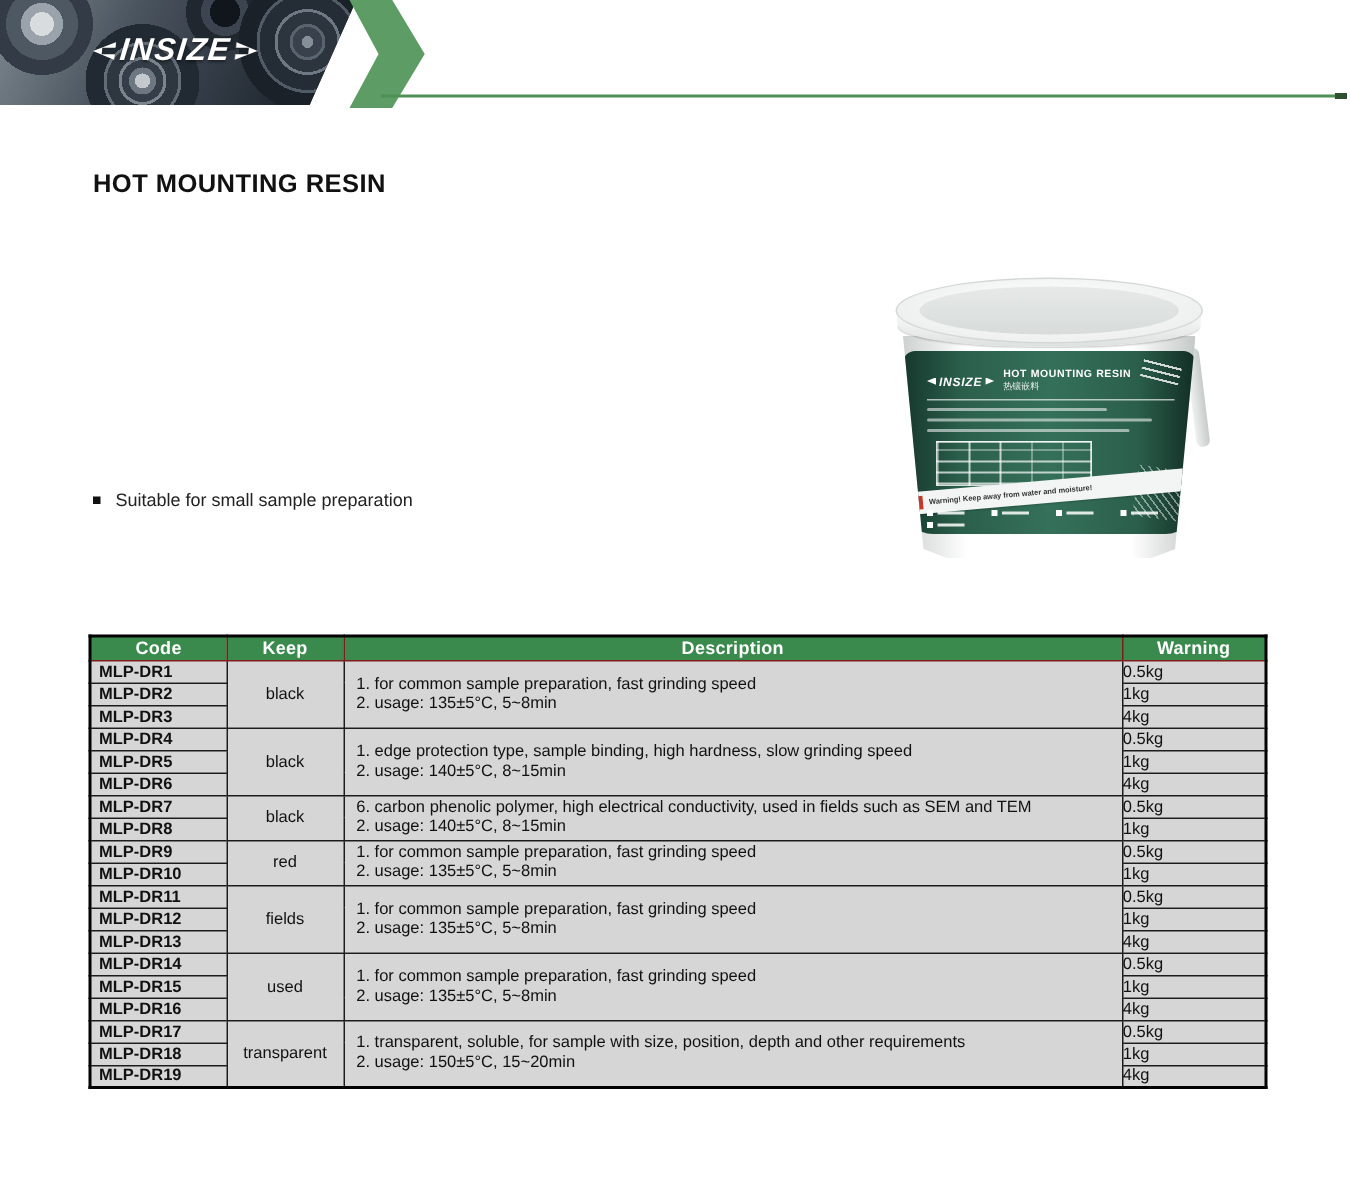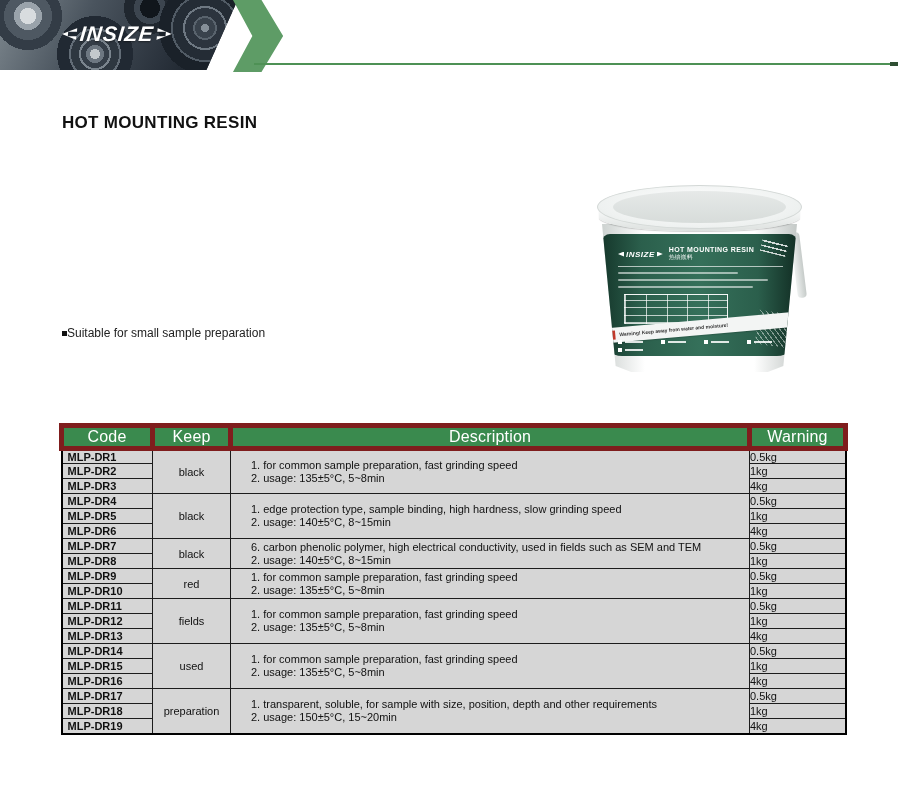--- a/index.html
+++ b/index.html
@@ -36,21 +36,21 @@
   .logo-text{font-size:21px;font-weight:800;font-style:italic;color:#fff;letter-spacing:1px;
              text-shadow:0 1px 2px rgba(0,0,0,.45);}
   .chevron{position:absolute;left:229px;top:0;width:57px;height:72px;background:var(--brand_green);
     clip-path:polygon(7% 0,57% 0,95% 50%,57% 100%,7% 100%,41% 50%);}
   .rule{position:absolute;left:254px;top:63px;width:636px;height:2px;background:var(--rule_green);}
   .rule-cap{position:absolute;left:890px;top:62px;width:8px;height:4px;background:var(--rule_cap);}
 
   
   .title{position:absolute;left:62px;top:113px;font-size:17px;font-weight:bold;
          letter-spacing:.3px;color:#111;}
-  .bullet{position:absolute;left:62px;top:326px;display:flex;align-items:flex-start;}
+  .bullet{position:absolute;left:62px;top:326px;display:flex;align-items:flex-start;gap:10px;}
   .bullet .sq{width:5px;height:5px;background:#111;margin-top:5px;flex:0 0 auto;}
   .bullet .btx{font-size:12px;color:#222;}
 
   
   .bucket{position:absolute;left:597px;top:180px;width:205px;height:200px;}
   .handle{position:absolute;right:-1px;top:52px;width:9px;height:66px;border-radius:4px;
           background:linear-gradient(90deg,#eef1f0,#c6cbc9);transform:rotate(-7deg);}
   .body{position:absolute;left:5px;top:44px;width:195px;height:148px;
         clip-path:polygon(0 0,100% 0,93% 96%,85% 100%,15% 100%,7% 96%);
         background:linear-gradient(90deg,#cdd2d0,#ffffff 22%,#ffffff 78%,#c4c9c7);}
@@ -95,27 +95,27 @@
       box-shadow:0 1px 1px rgba(0,0,0,.18);}
   .lid-rim{position:absolute;left:0;top:5px;width:205px;height:44px;border-radius:50%;
       background:radial-gradient(ellipse at 50% 40%,#ffffff,#eef1f0 70%,#dfe3e1 100%);
       border:1px solid #d3d8d6;}
   .lid-top{position:absolute;left:16px;top:11px;width:173px;height:32px;border-radius:50%;
       background:linear-gradient(#e6e9e8,#d7dcda);}
 
   
   .spec-table{position:absolute;left:59px;top:423px;}
   table{border-collapse:collapse;table-layout:fixed;width:784px;border:2px solid #000;}
-  th{background:var(--table_header_green);color:#fff;font-size:16px;font-weight:normal;
-     height:16px;border:5px solid #7f1d1d;letter-spacing:.2px;}
+  th{background:var(--table_header_green);color:#fff;font-size:12px;font-weight:bold;
+     height:16px;border:1px solid #7f1d1d;letter-spacing:.2px;}
   td{background:var(--cell_gray);font-size:11px;height:15px;border:1px solid #1c1c1c;
      padding:0;color:#111;}
   td.code{font-weight:bold;text-align:left;padding-left:5px;}
   td.color{text-align:center;}
-  td.desc{text-align:left;padding-left:20px;line-height:13px;margin-left:32px;}
+  td.desc{text-align:left;padding-left:8px;line-height:13px;margin-left:32px;}
   td.pkg{text-align:left;}
 </style>
 </head>
 <body>
 
 <div class="page">
 
   <div class="hero">
     <div class="logo">
       <span class="arr arr-l"></span>
@@ -295,21 +295,21 @@
           <tr>
             <td class="code">MLP-DR15</td>
             <td class="pkg">1kg</td>
           </tr>
           <tr>
             <td class="code">MLP-DR16</td>
             <td class="pkg">4kg</td>
           </tr>
           <tr>
             <td class="code">MLP-DR17</td>
-            <td class="color" rowspan="3">preparation</td>
+            <td class="color" rowspan="3">transparent</td>
             <td class="desc" rowspan="3">
               <div>1. transparent, soluble, for sample with size, position, depth and other requirements</div>
               <div>2. usage: 150±5°C, 15~20min</div>
             </td>
             <td class="pkg">0.5kg</td>
           </tr>
           <tr>
             <td class="code">MLP-DR18</td>
             <td class="pkg">1kg</td>
           </tr>

